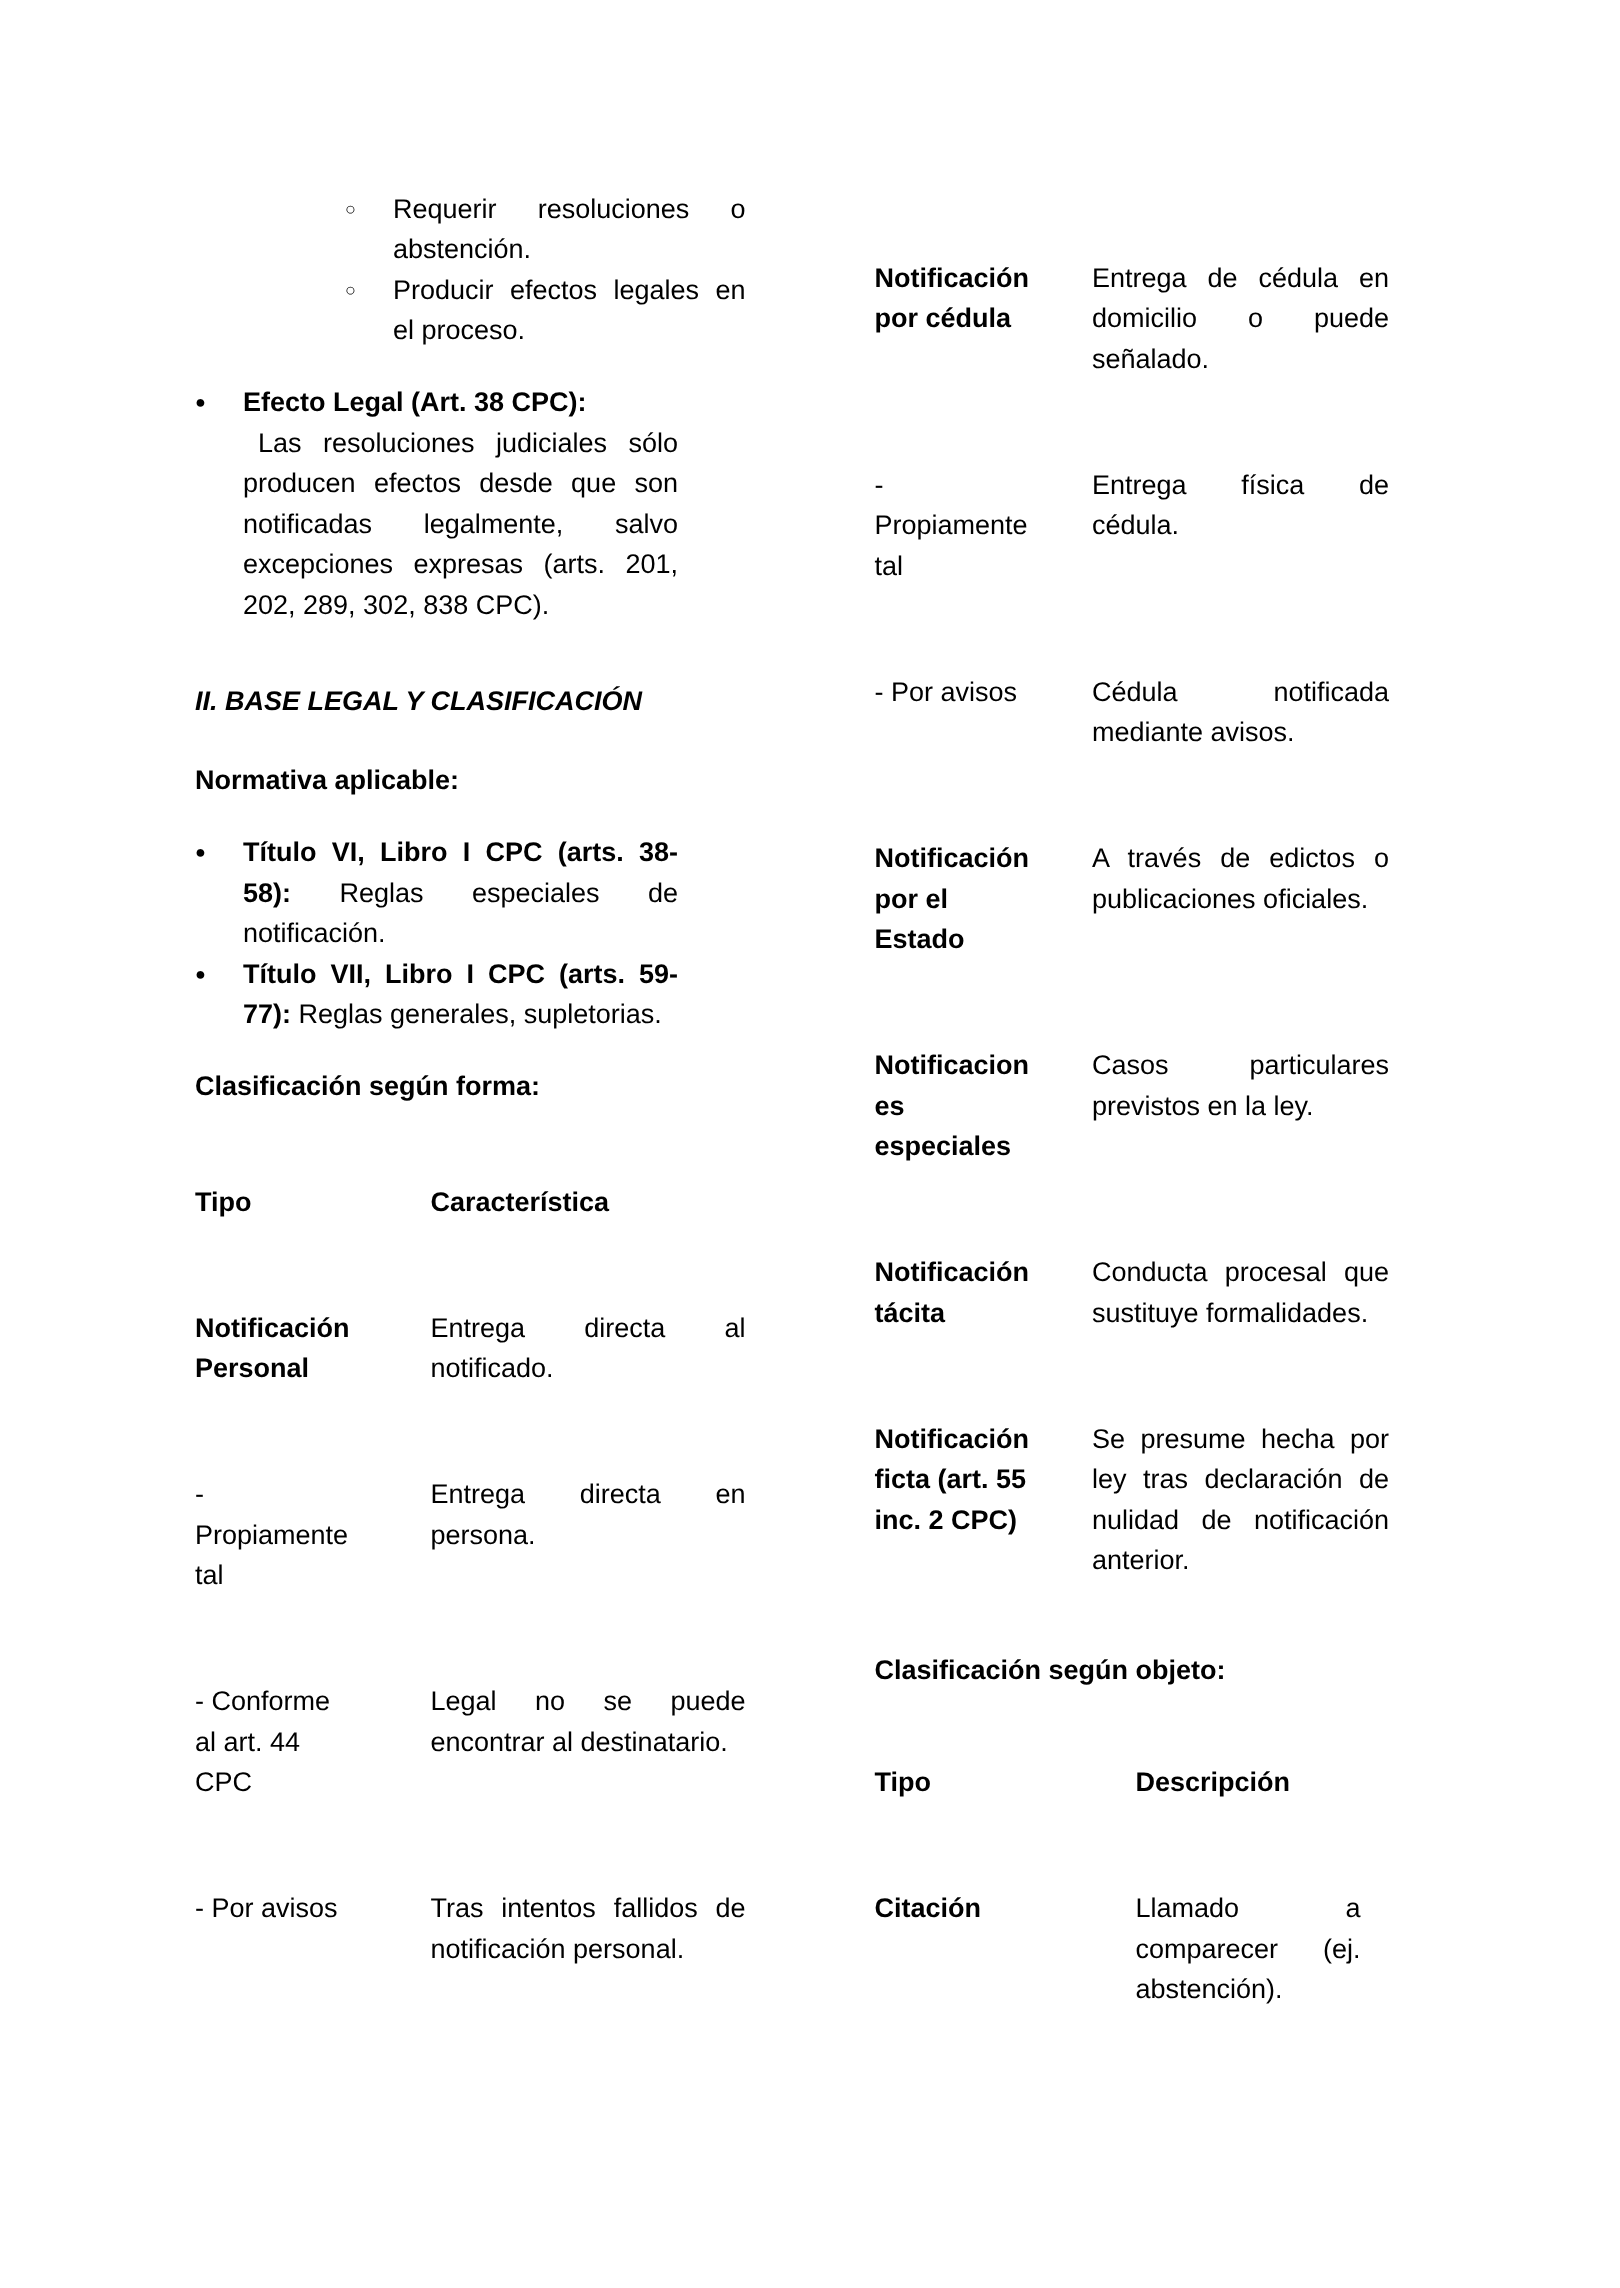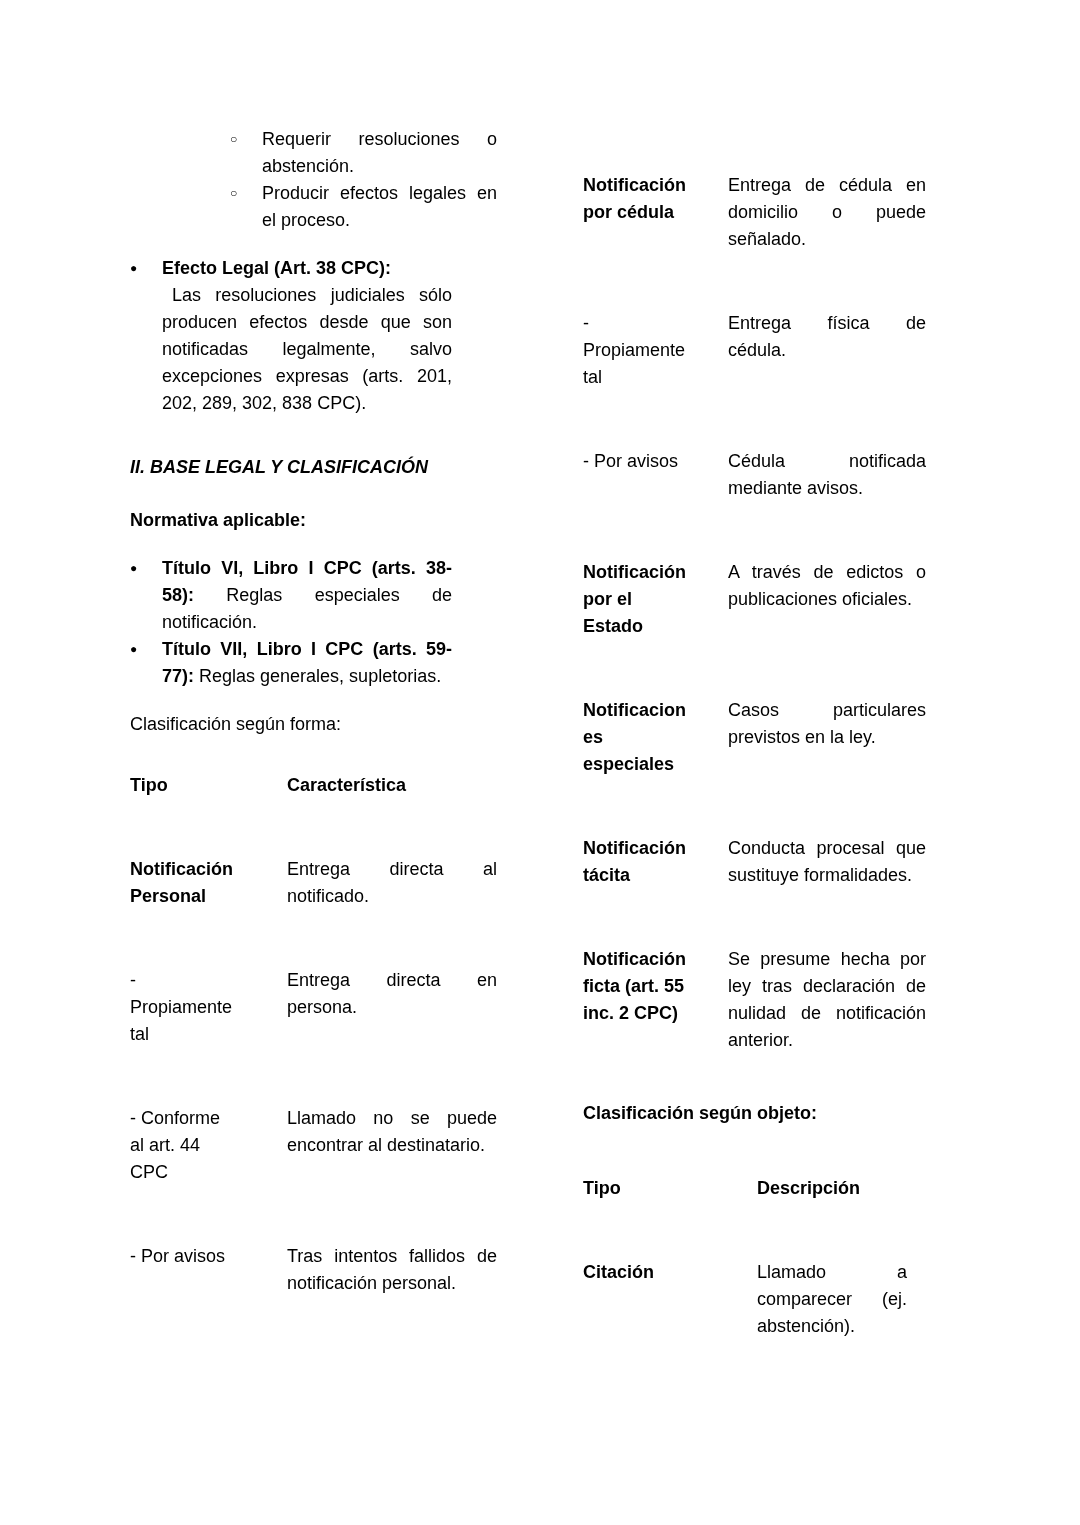--- a/index.html
+++ b/index.html
@@ -25,21 +25,21 @@
   .sublist .li { padding-left: 100px; }
   .sub-text { width: 235px; text-align: justify; }
   .main-text { width: 290px; text-align: justify; }
   .efecto-body { text-align: justify; text-indent: 10px; }
 
   .sublist   { margin-bottom: 21px; }
   .efecto-list { margin-bottom: 37px; }
   .heading   { font-weight: bold; margin-bottom: 26px; font-style: italic; }
   .label     { font-weight: bold; margin-bottom: 21px; }
   .normativa-list { margin-bottom: 21px; }
-  .forma-label { font-weight: normal; margin-bottom: 34px; }
+  .forma-label { font-weight: bold; margin-bottom: 50px; }
 
   
   .trow { display: flex; align-items: flex-start; margin-bottom: 57px; gap: 12px; }
   .c1 { white-space: pre-line; }
   .c2 { text-align: justify; }
   .t1 .c1 { width: 114px; margin-right: 31px; }
   .t1 .c2 { width: 210px; }
   .t2 .c1 { width: 112px; margin-right: 21px; }
   .t2 .c2 { width: 198px; }
   .t3 .c1 { width: 135px; margin-right: 27px; }
@@ -106,21 +106,21 @@
       <div class="trow">
         <div class="c1">-
 Propiamente
 tal</div>
         <div class="c2">Entrega directa en persona.</div>
       </div>
       <div class="trow">
         <div class="c1">- Conforme
 al art. 44
 CPC</div>
-        <div class="c2">Llamado no se puede encontrar al destinatario.</div>
+        <div class="c2">Legal no se puede encontrar al destinatario.</div>
       </div>
       <div class="trow">
         <div class="c1">- Por avisos</div>
         <div class="c2">Tras intentos fallidos de notificación personal.</div>
       </div>
     </div>
   </div>
 
   <div class="col col-right">
 

